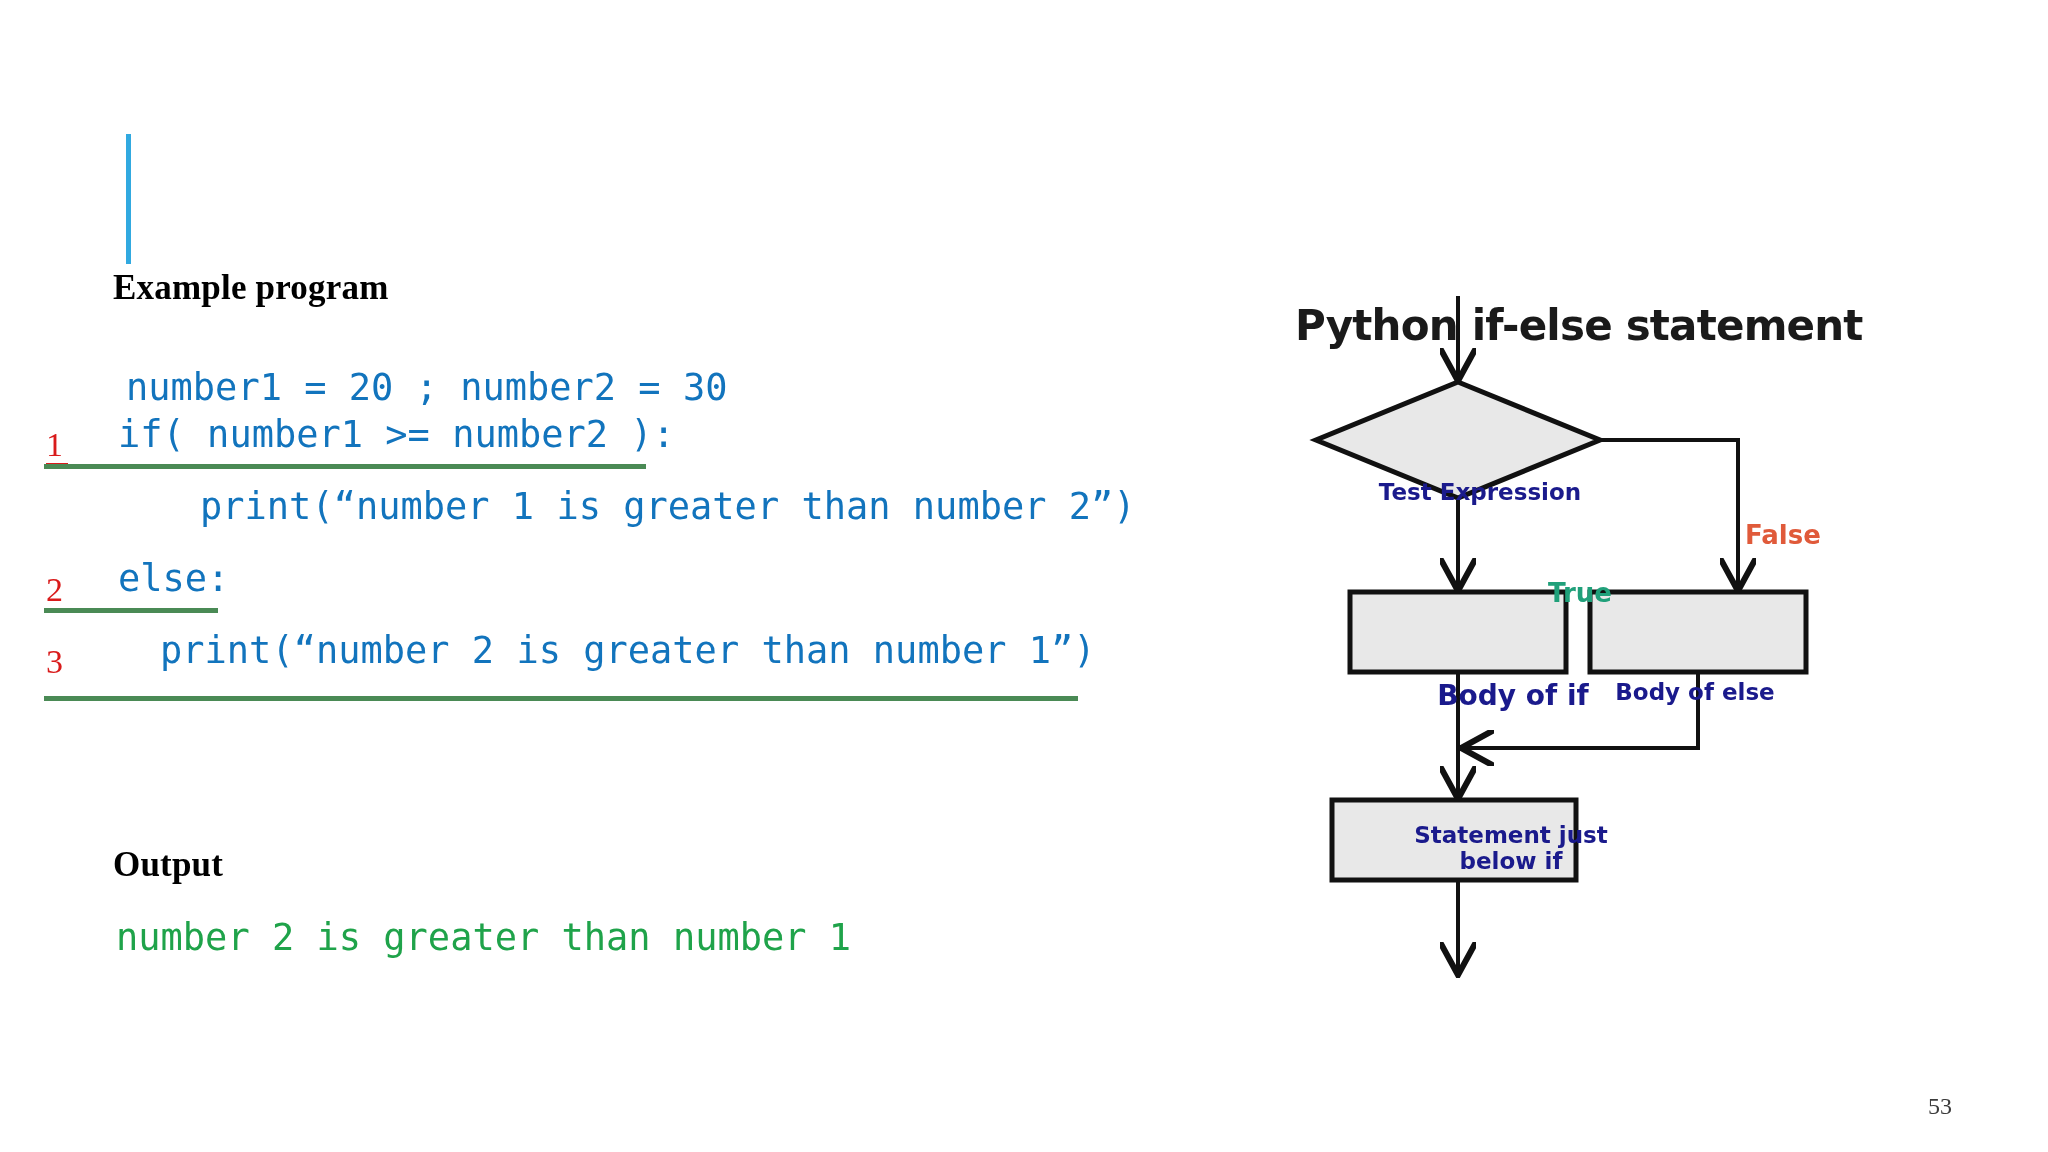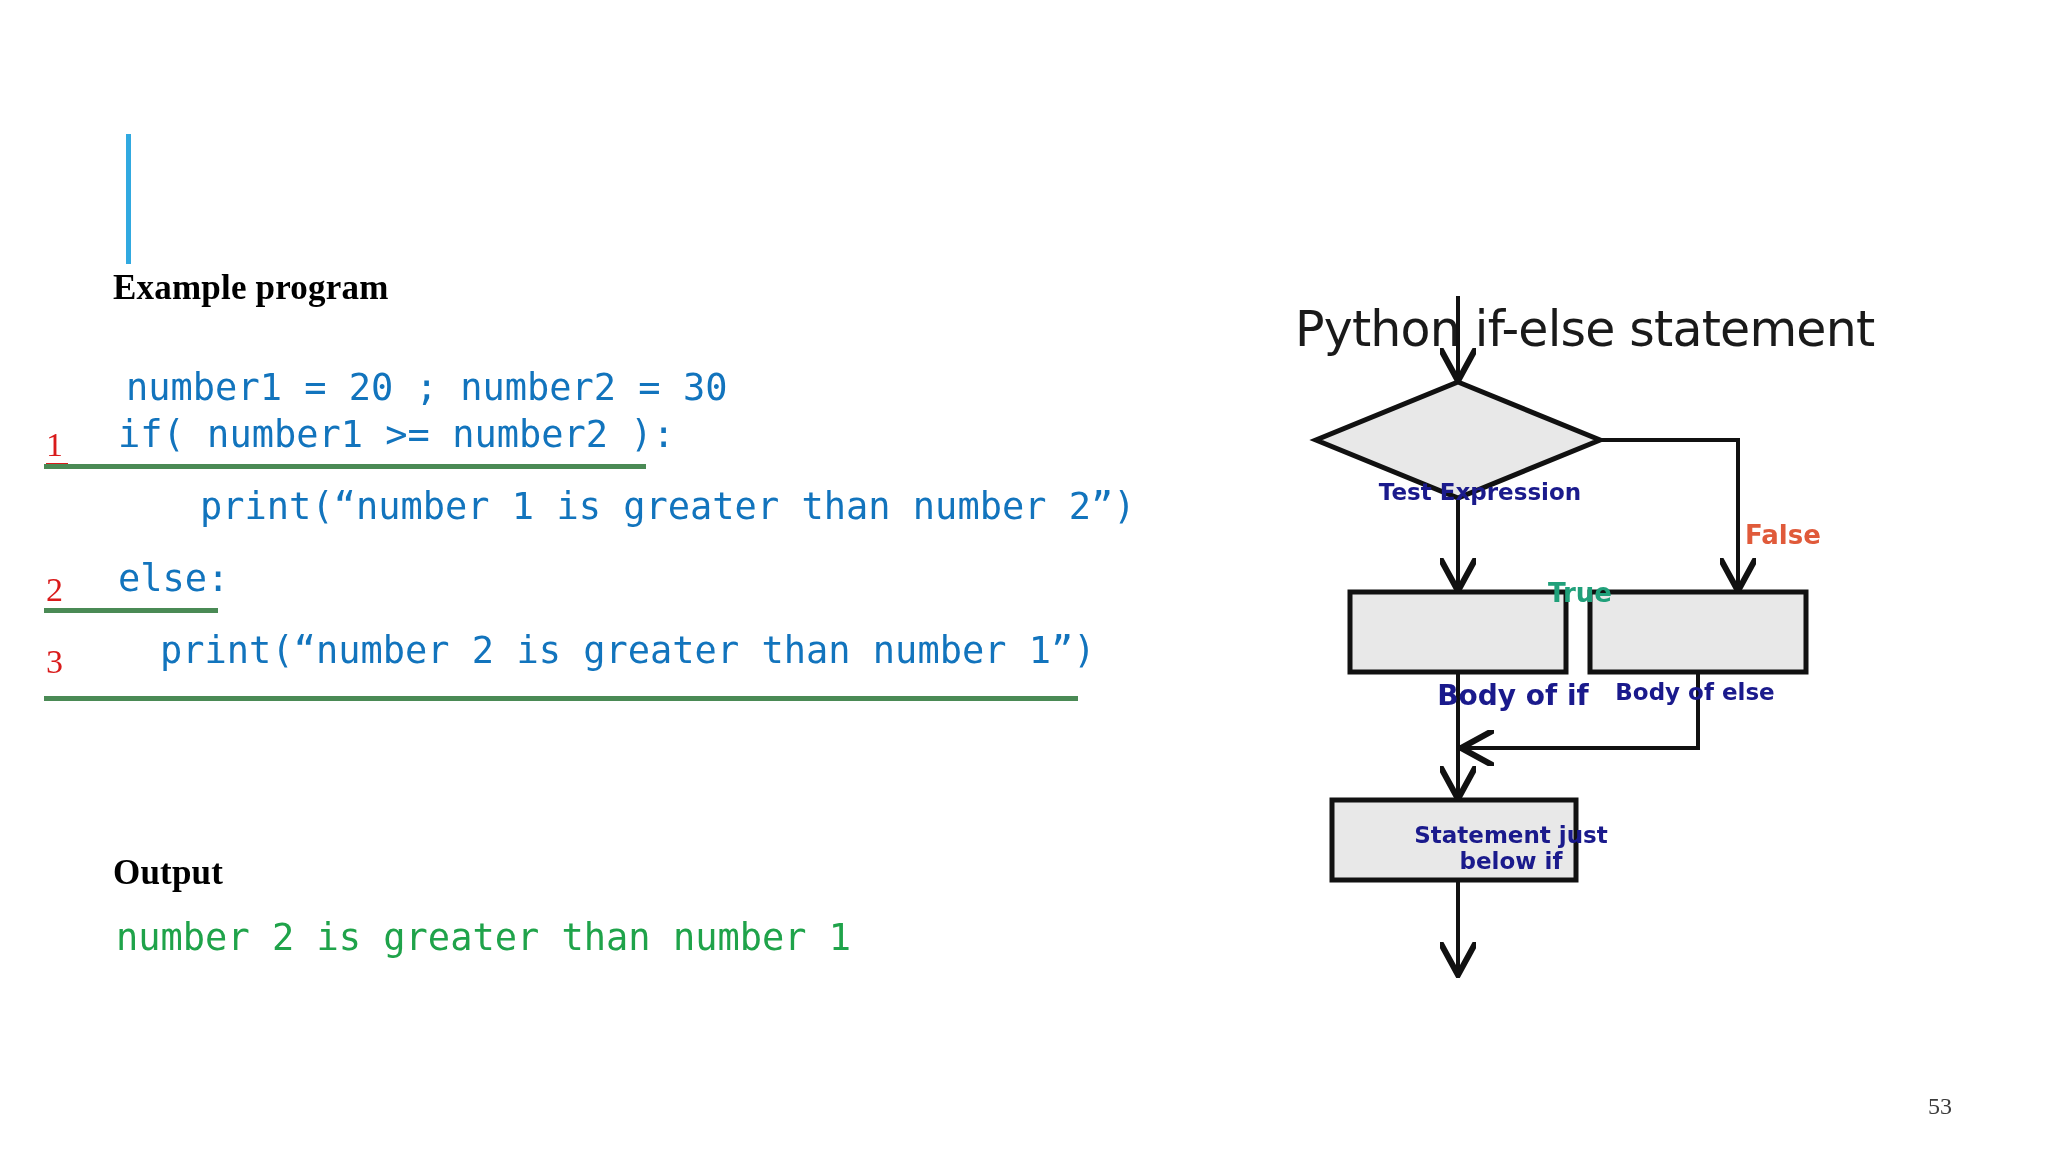--- a/index.html
+++ b/index.html
@@ -31,21 +31,21 @@
   .heading {
     position: absolute;
     font-family: "Liberation Serif", serif;
     font-weight: bold;
     color: #000000;
     font-size: 35px;
     letter-spacing: 0.2px;
     white-space: nowrap;
   }
   #heading-example { left: 113px; top: 268px; }
-  #heading-output  { left: 113px; top: 845px; margin-top: 8px; }
+  #heading-output  { left: 113px; top: 845px; }
 
   .code-line {
     position: absolute;
     font-family: "DejaVu Sans Mono", monospace;
     font-size: 37px;
     color: #1274bd;
     white-space: pre;
     letter-spacing: 0px;
   }
   #code-l0 { left: 126px; top: 341px; margin-top: 25px; }
@@ -103,22 +103,22 @@
     width: 640px;
     height: 690px;
   }
   #figure svg { display: block; }
 
   .fig-title {
     position: absolute;
     left: 1295px;
     top: 301px;
     font-family: "DejaVu Sans", sans-serif;
-    font-weight: normal;
-    font-size: 49px;
+    font-weight: bold;
+    font-size: 42px;
     color: #1a1a1a;
     letter-spacing: -0.8px;
     white-space: nowrap;
   }
 
   .node-label {
     position: absolute;
     font-family: "DejaVu Sans", sans-serif;
     font-weight: bold;
     color: #1a1a8c;

